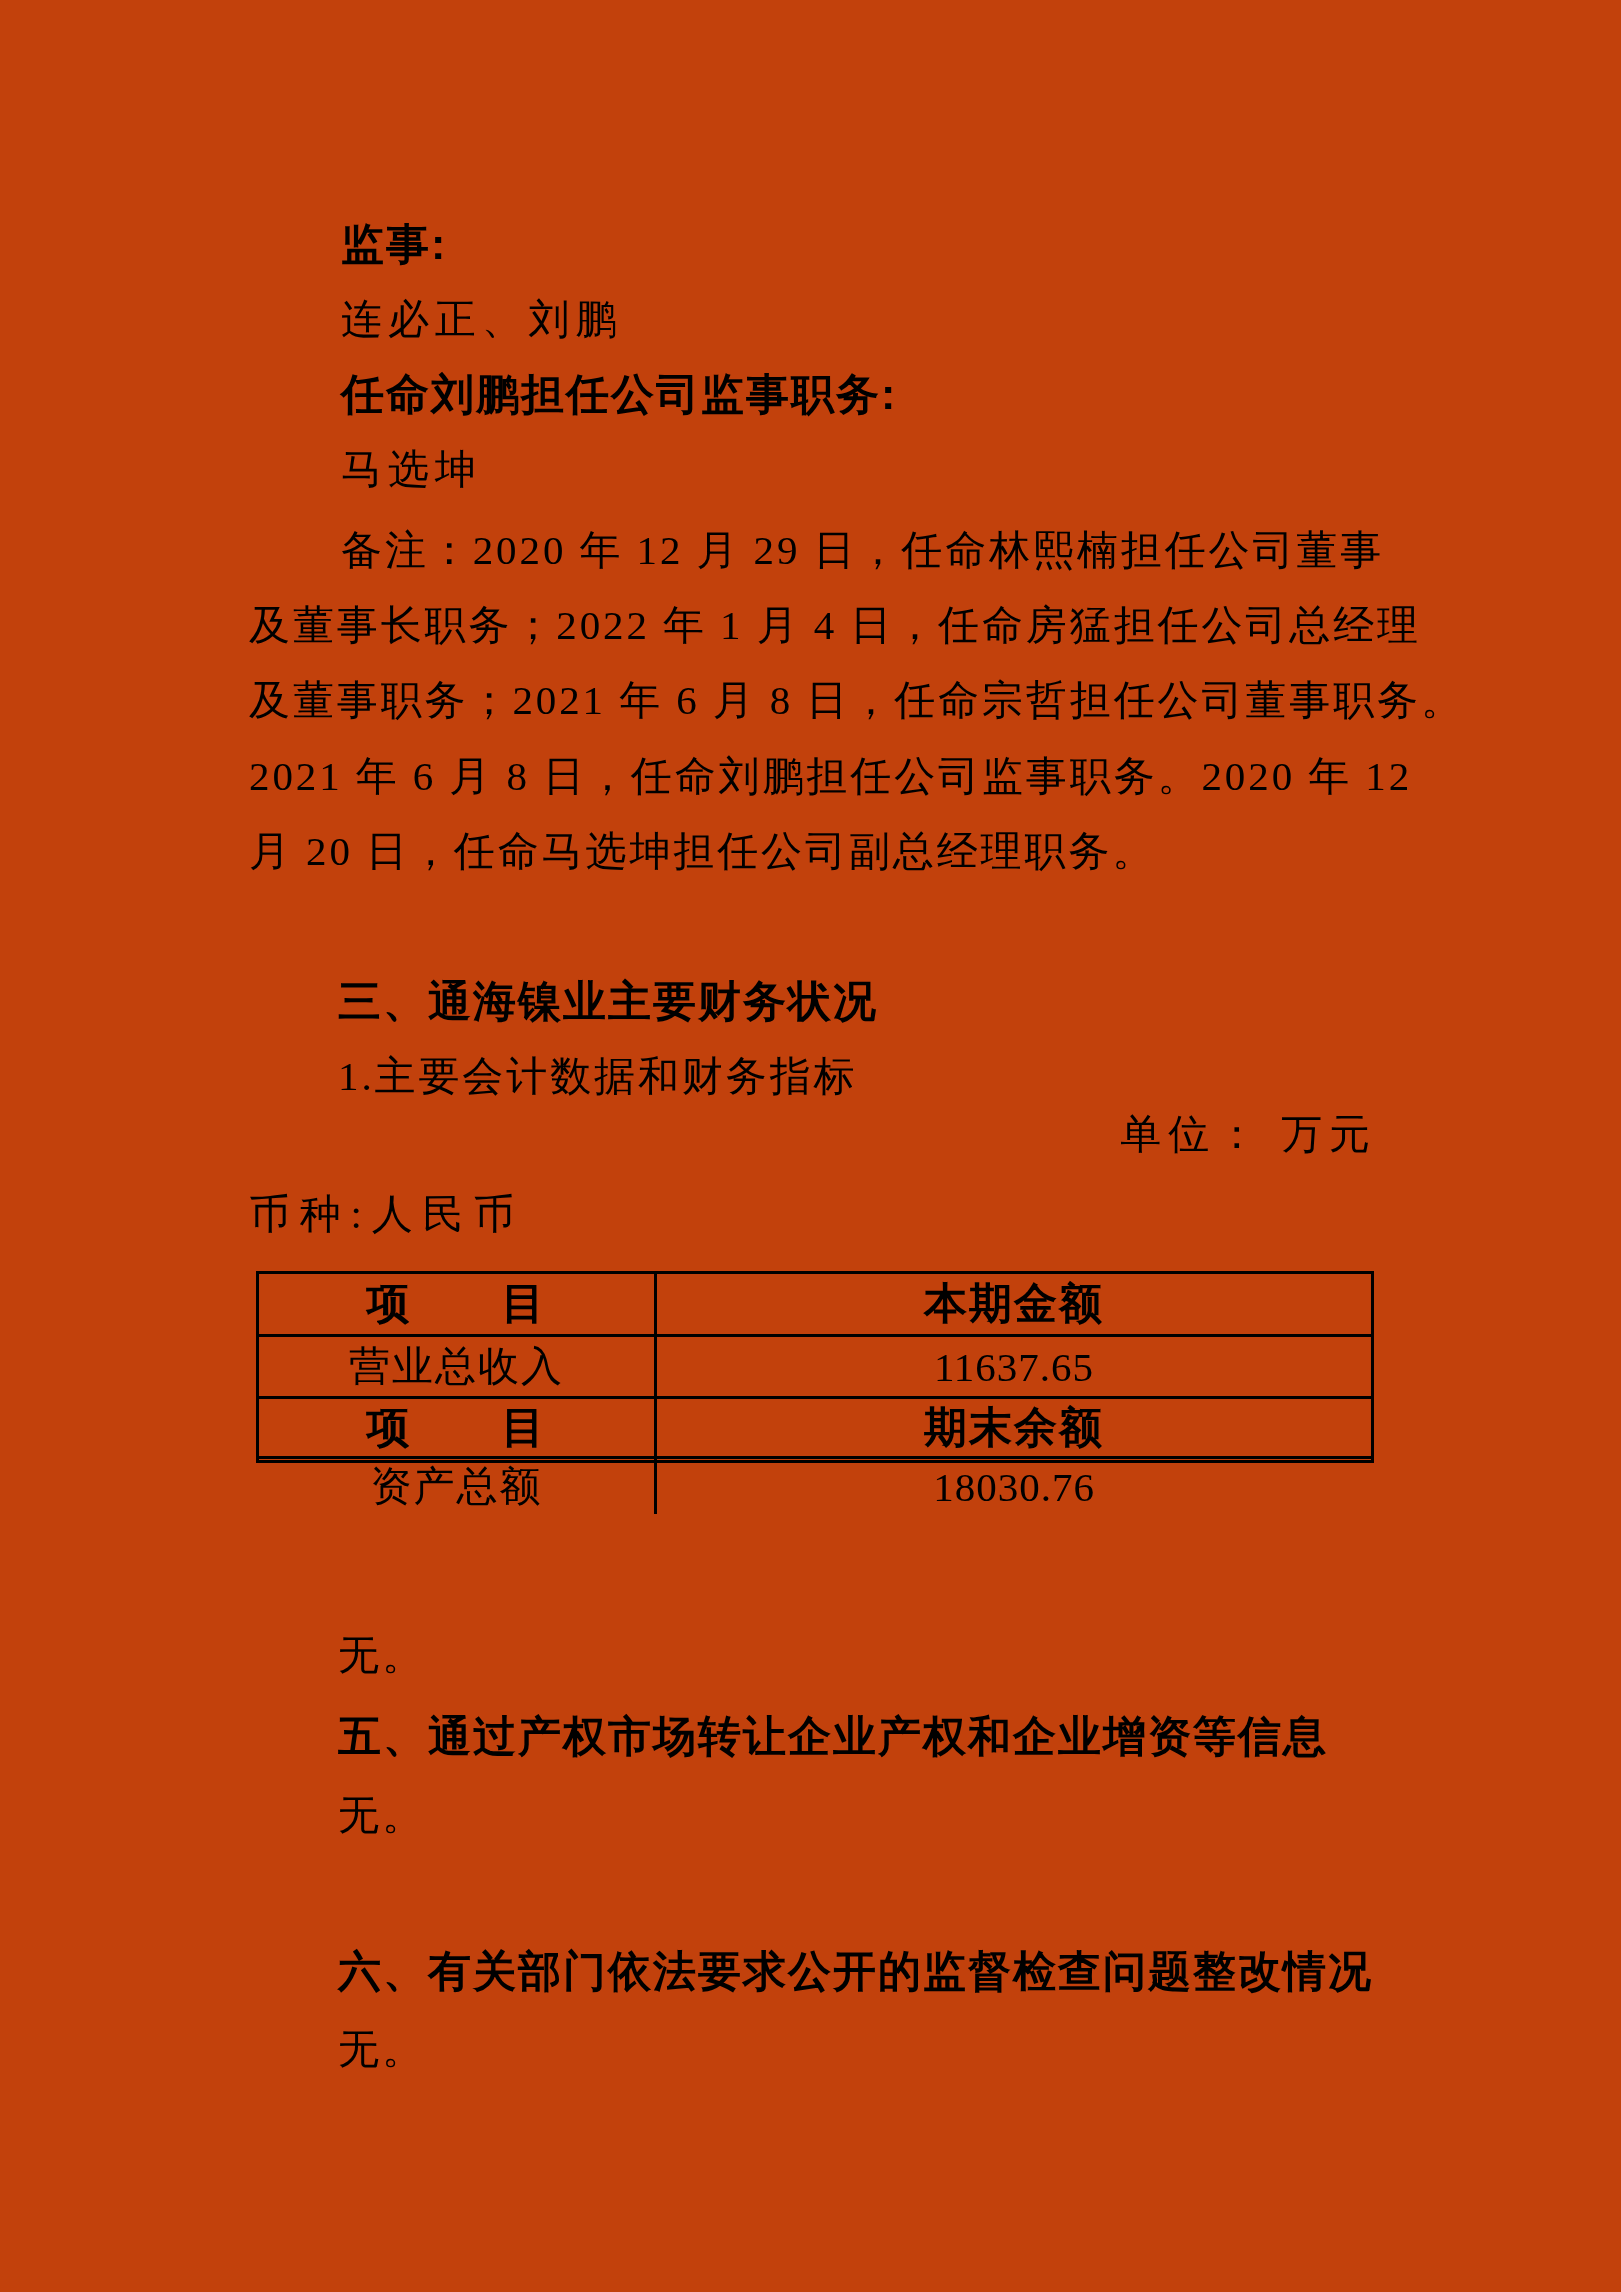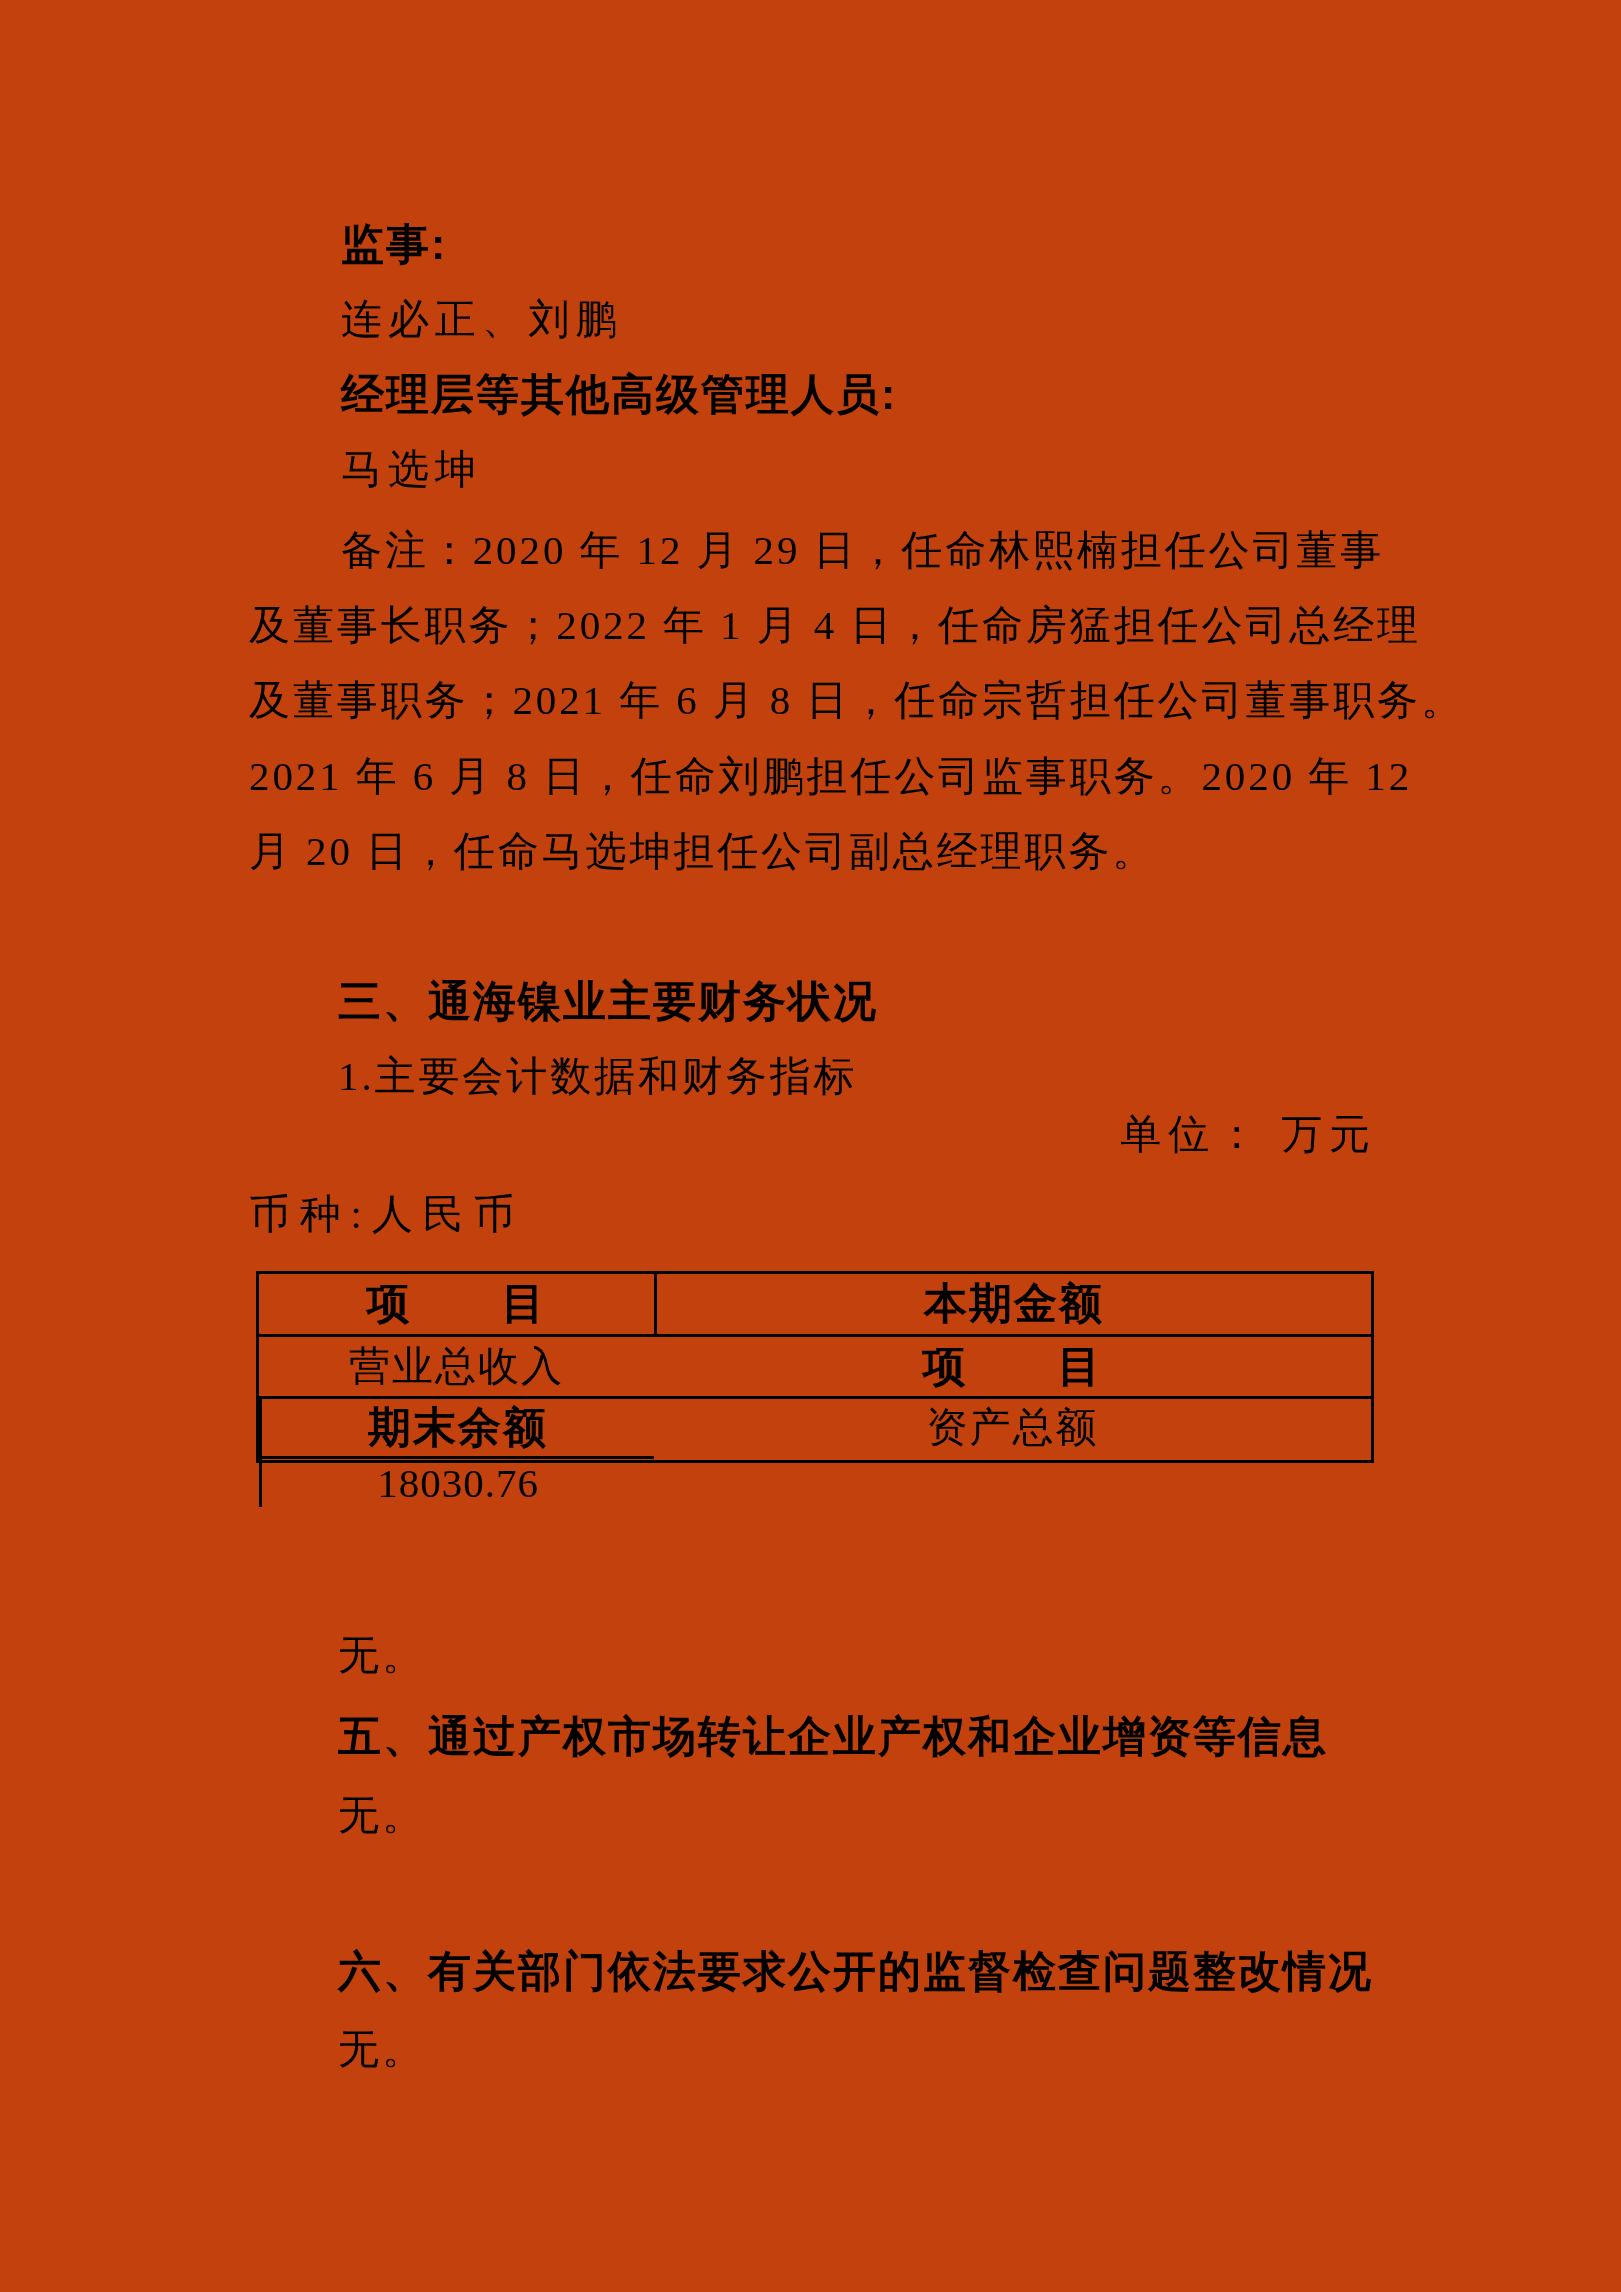--- a/index.html
+++ b/index.html
@@ -60,21 +60,21 @@
 </style>
 </head>
 <body>
 
 <div class="page">
 
   <div class="line hei" style="left:341px; top:223px;">监事:</div>
 
   <div class="line names" style="left:341px; top:299px;">连必正、刘鹏</div>
 
-  <div class="line hei" style="left:341px; top:373px;">经理层等其他高级管理人员:</div>
+  <div class="line hei" style="left:341px; top:373px;">任命刘鹏担任公司监事职务:</div>
 
   <div class="line names" style="left:341px; top:449px;">马选坤</div>
 
   <div class="line" style="left:341px; top:530px;">备注：2020 年 12 月 29 日，任命林熙楠担任公司董事</div>
   <div class="line" style="left:249px; top:605px;">及董事长职务；2022 年 1 月 4 日，任命房猛担任公司总经理</div>
   <div class="line" style="left:249px; top:680px;">及董事职务；2021 年 6 月 8 日，任命宗哲担任公司董事职务。</div>
   <div class="line" style="left:249px; top:756px;">2021 年 6 月 8 日，任命刘鹏担任公司监事职务。2020 年 12</div>
   <div class="line" style="left:249px; top:831px;">月 20 日，任命马选坤担任公司副总经理职务。</div>
 
   <div class="line hei" style="left:338px; top:980px;">三、通海镍业主要财务状况</div>
@@ -83,20 +83,21 @@
 
   <div class="line unit-note" style="right:244px; top:1114px;">单位： 万元</div>
 
   <div class="line currency-note" style="left:249px; top:1194px;">币种:人民币</div>
 
   <div class="fin-table">
     <div class="cell head col1">项　　目</div>
     <div class="cell head col2">本期金额</div>
 
     <div class="cell rowline col1">营业总收入</div>
+    <div class="cell rowline col2 num">11637.65</div>
 
     <div class="cell head rowline col1">项　　目</div>
     <div class="cell head rowline col2">期末余额</div>
 
     <div class="cell rowline col1">资产总额</div>
     <div class="cell rowline col2 num">18030.76</div>
   </div>
 
   <div class="line" style="left:338px; top:1635px;">无。</div>
 

